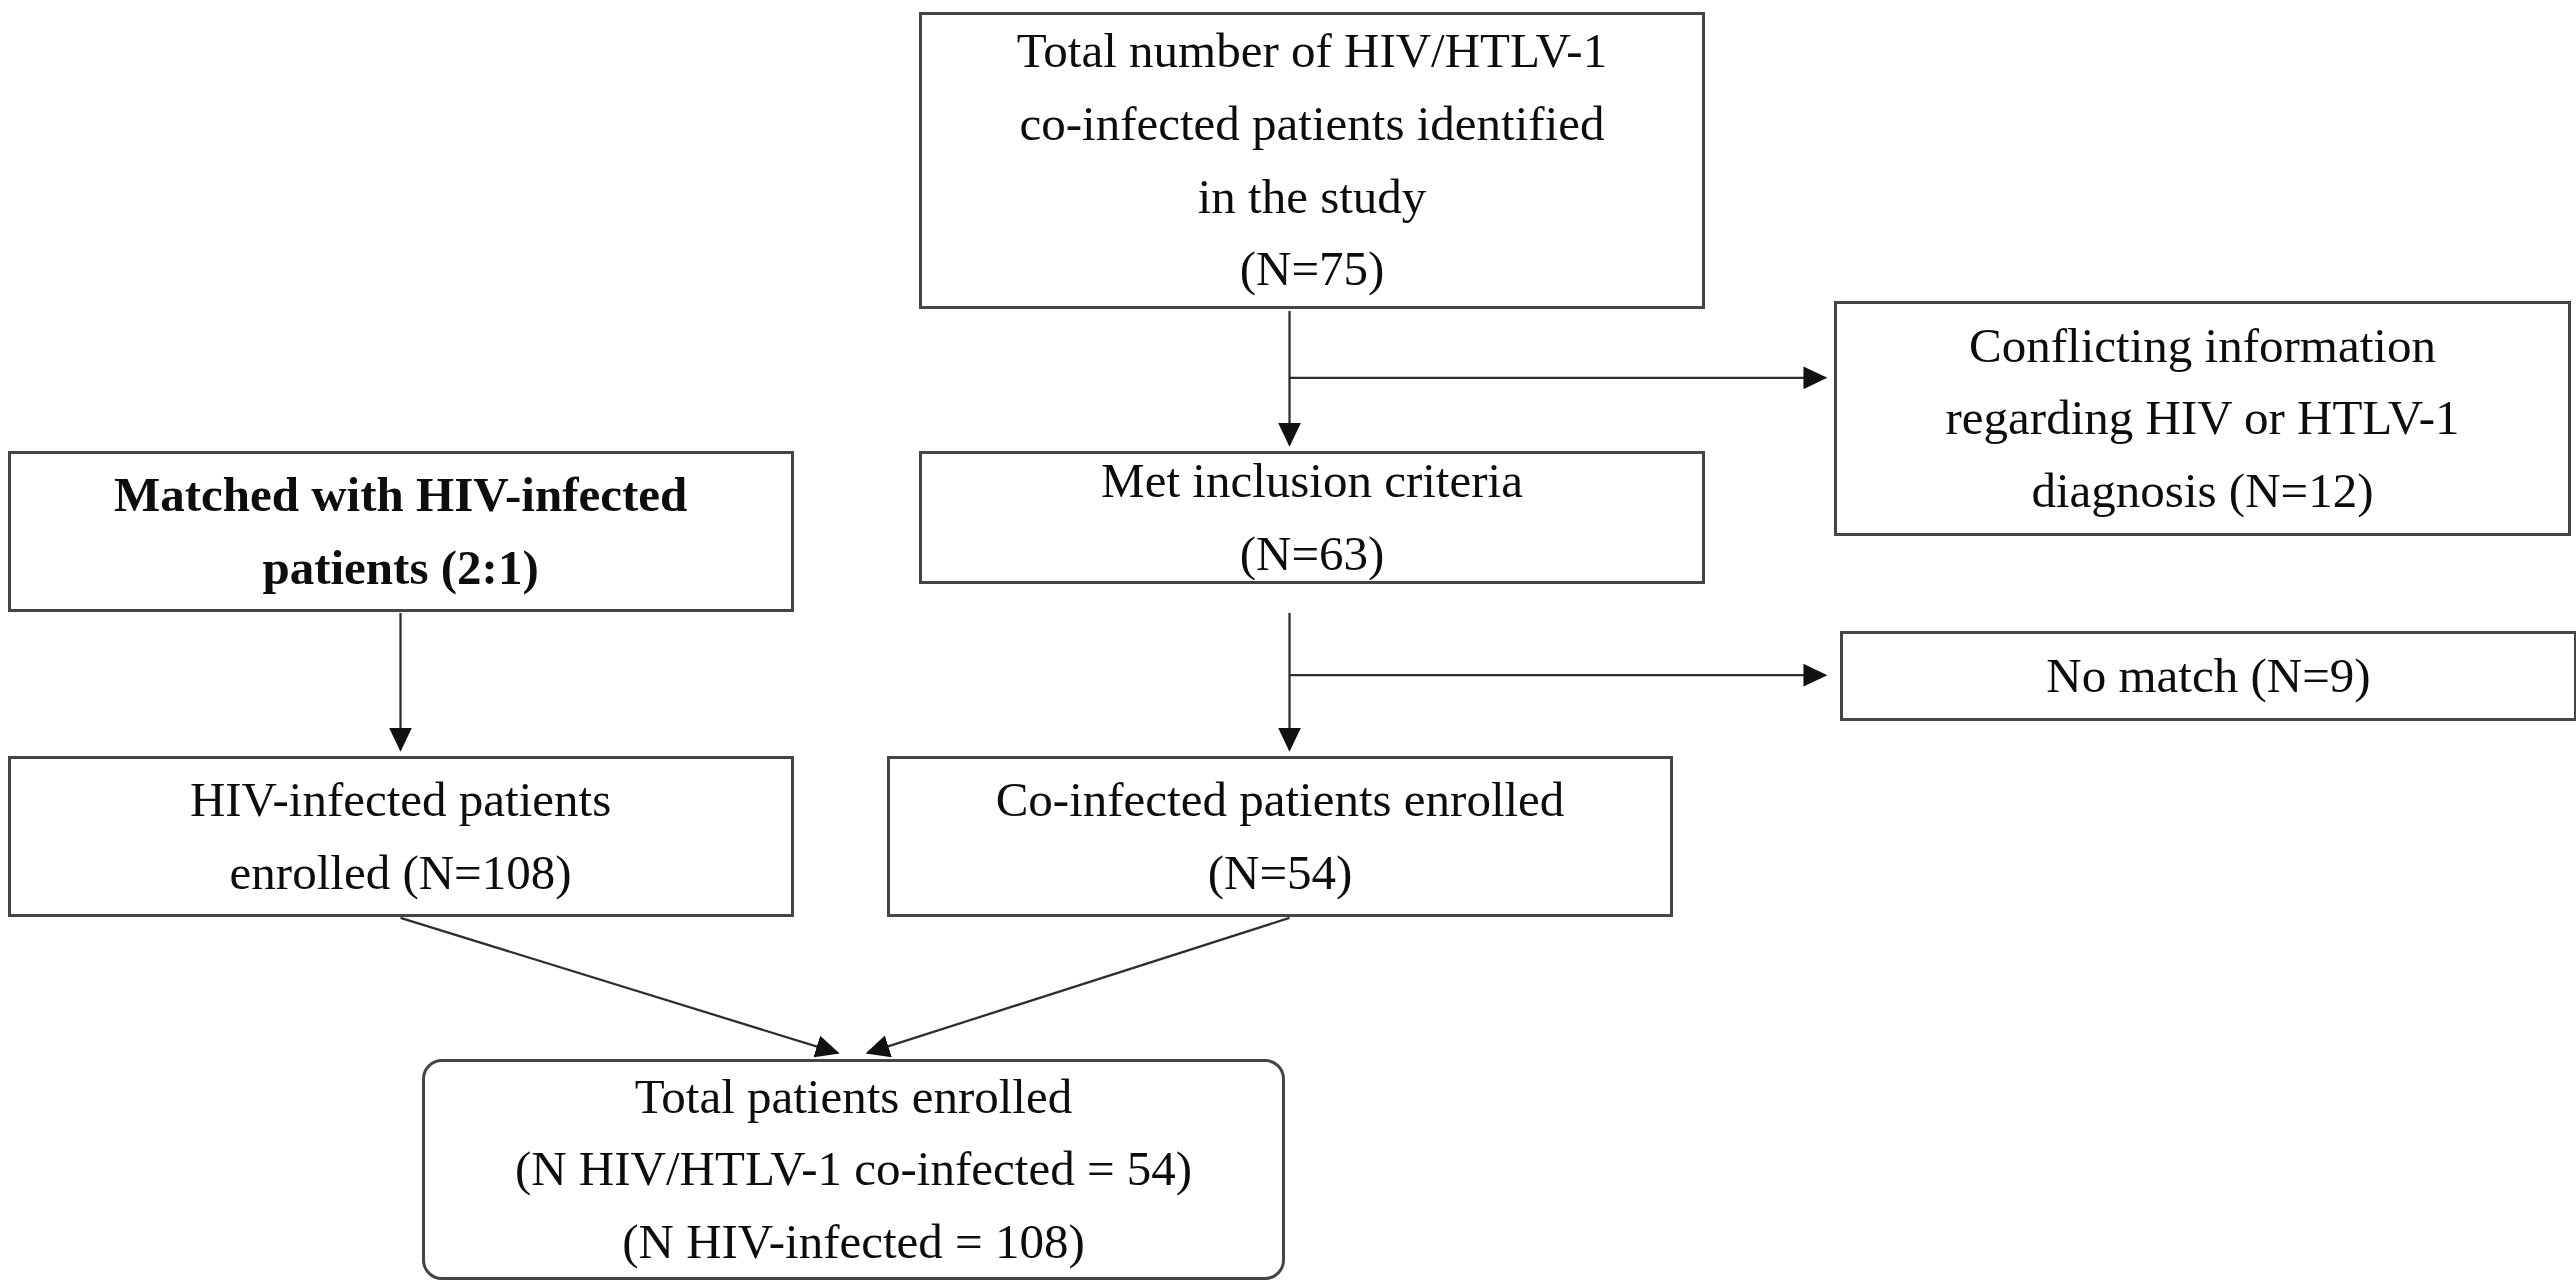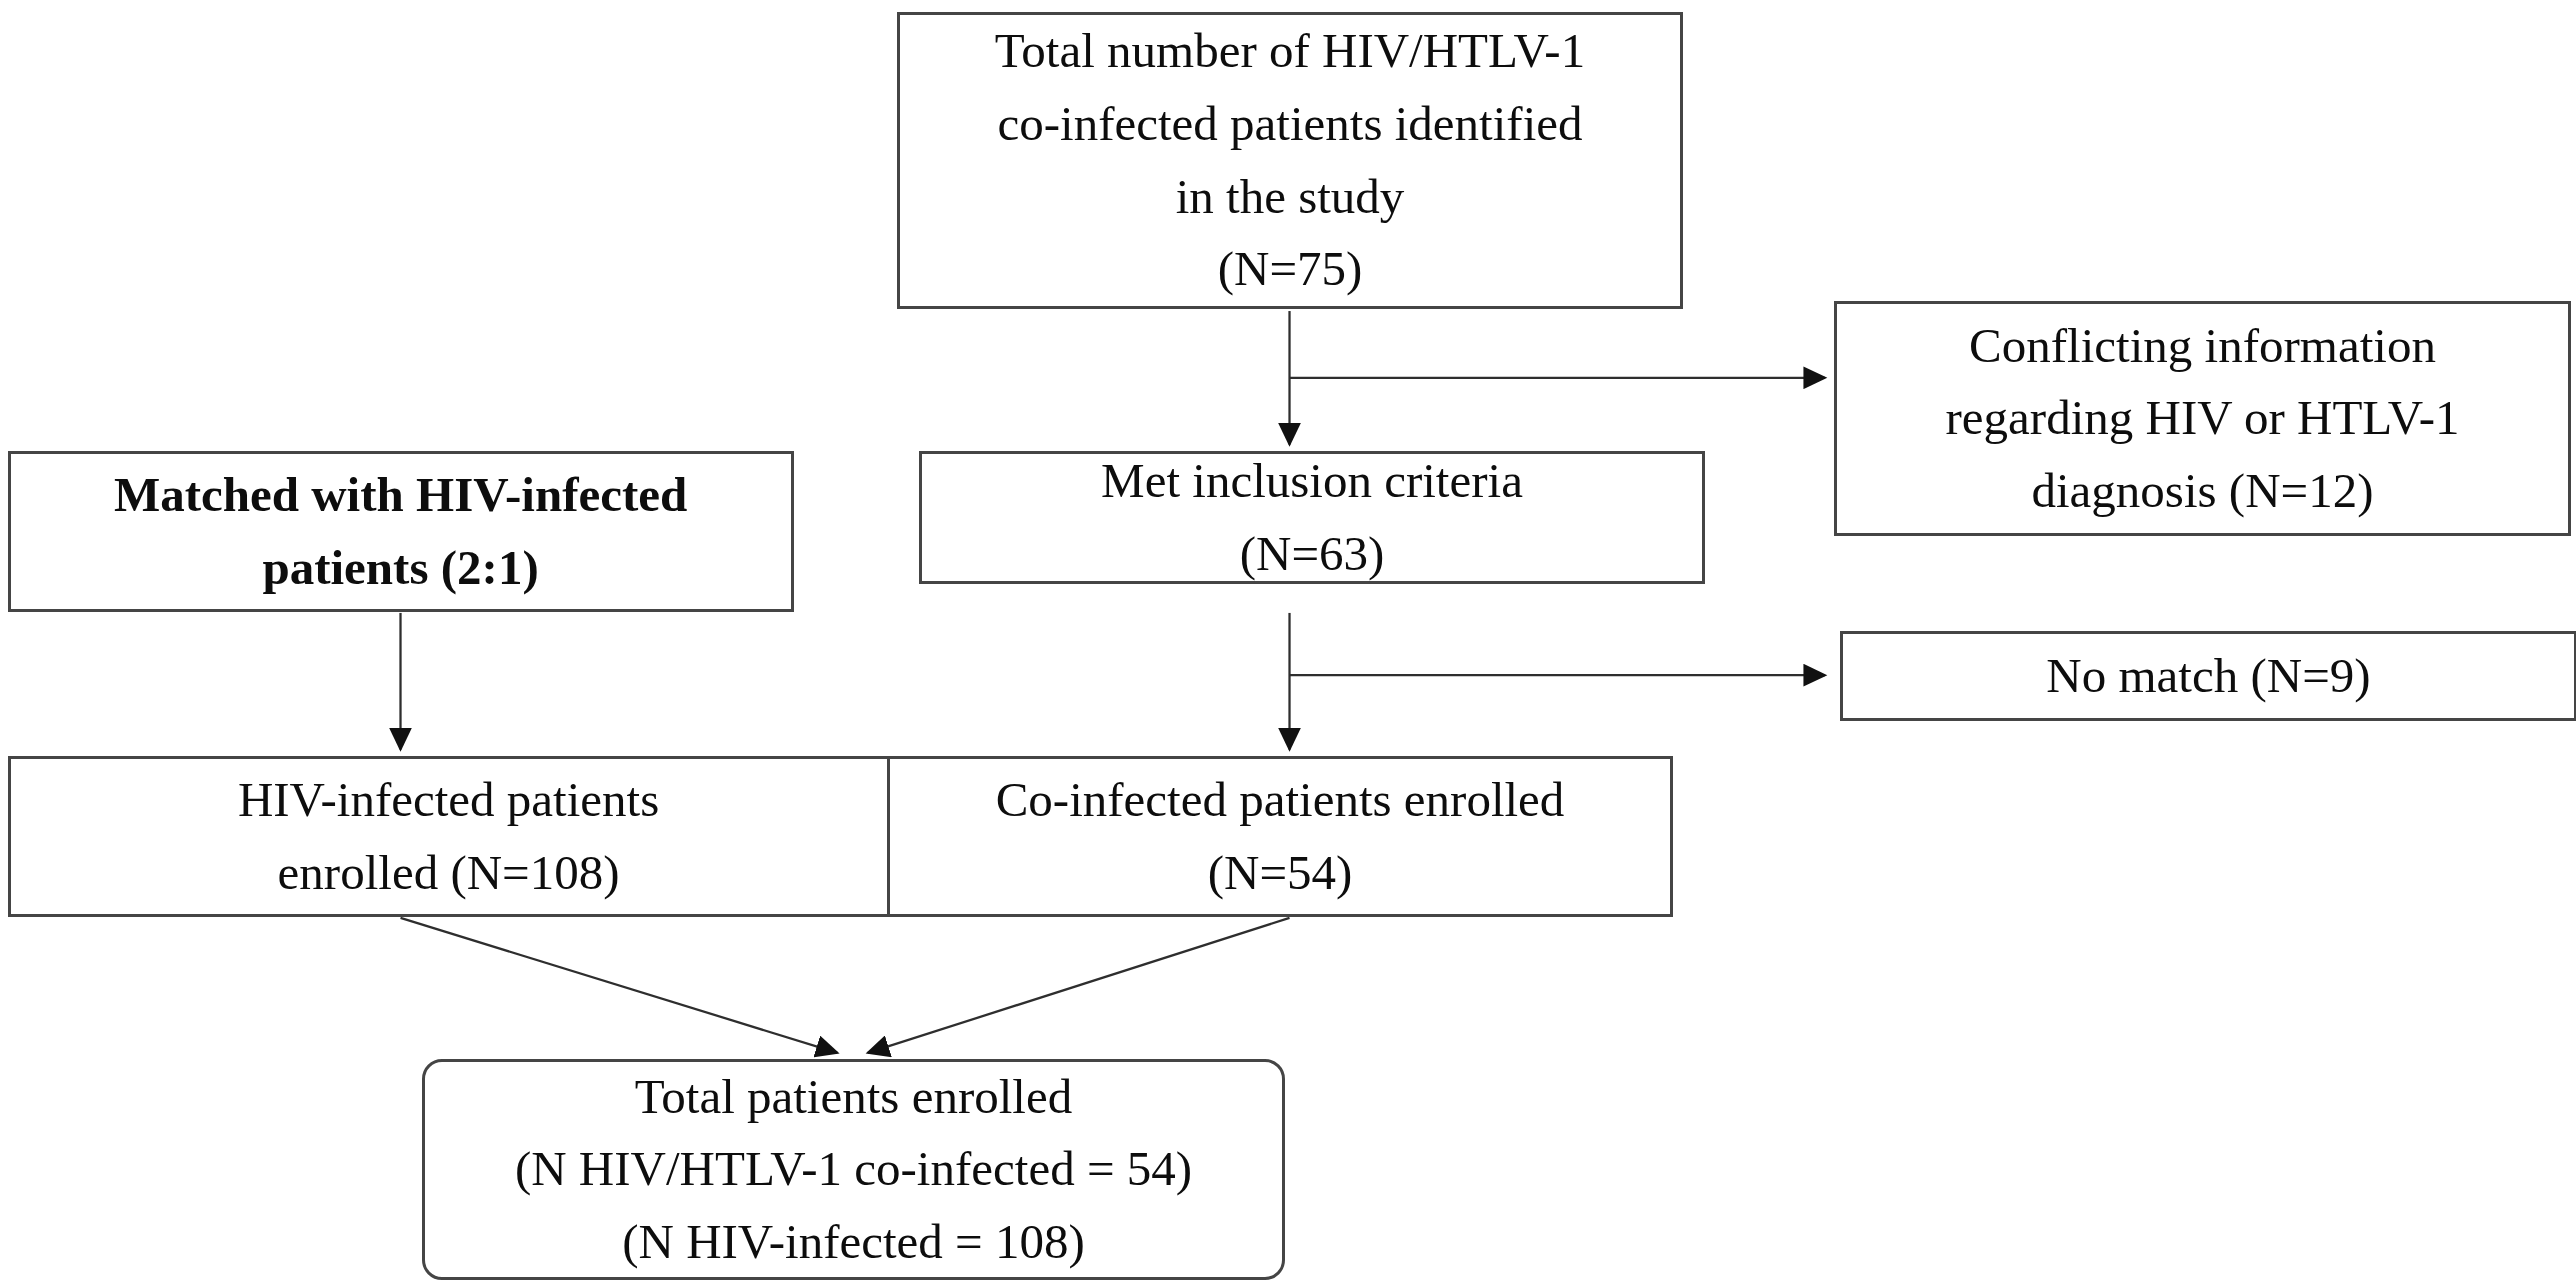--- a/index.html
+++ b/index.html
@@ -31,26 +31,26 @@
     align-items: center;
     justify-content: center;
     text-align: center;
     color: #0d0d0d;
   }
   .flow-label {
     white-space: pre-line;
     font-size: 49px;
     line-height: 1.48;
   }
-  #box-total      { left: 897px; top: 12px;   width: 786px; height: 297px; }
+  #box-total      { left: 919px; top: 12px;   width: 786px; height: 297px; }
   #box-conflicting{ left: 1834px; top: 261px;  width: 737px;  height: 235px; margin-top: 40px; }
   #box-matched    { left: 7.6px;   top: 451px;  width: 786px; height: 161px; font-weight: bold; }
   #box-met        { left: 919px; top: 451px;  width: 786px; height: 133px; }
   #box-nomatch    { left: 1834px; top: 631px;  width: 737px;  height: 90px; margin-left: 6px; }
-  #box-hiv        { left: 7.6px;   top: 756px;  width: 882px; height: 161px; }
+  #box-hiv        { left: 7.6px;   top: 756px;  width: 786px; height: 161px; }
   #box-co         { left: 887px; top: 756px;  width: 786px; height: 161px; }
   #box-enrolled   { left: 422px;  top: 1059px; width: 863px; height: 221px; border-radius: 20px; }
 </style>
 </head>
 <body>
 
 <div id="canvas">
 
   <svg id="connector-layer" viewBox="0 0 3396 1690" xmlns="http://www.w3.org/2000/svg">
     <defs>

